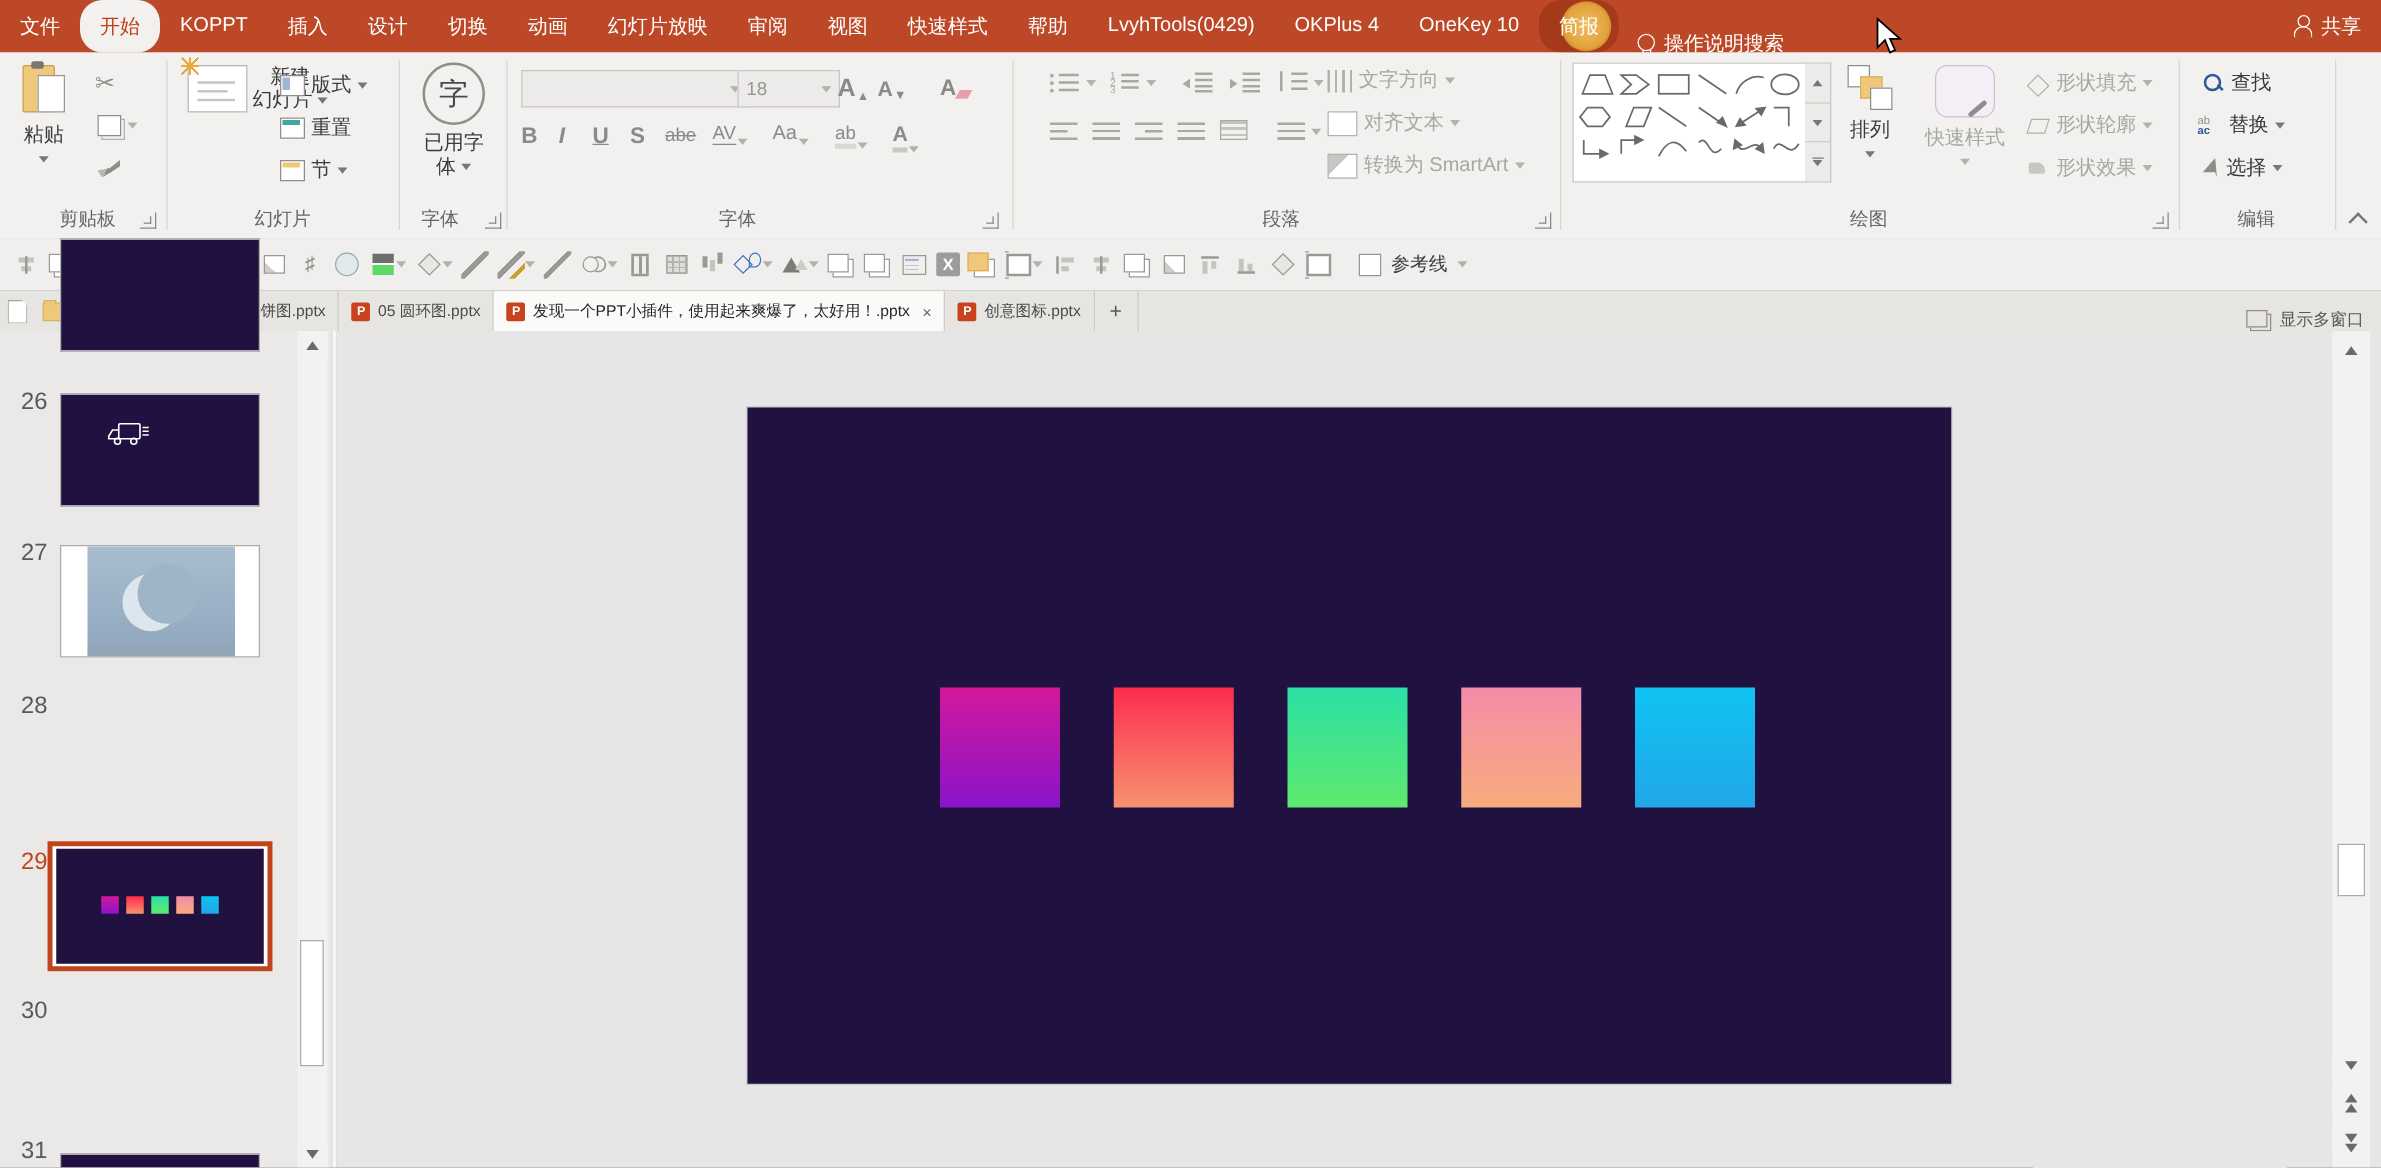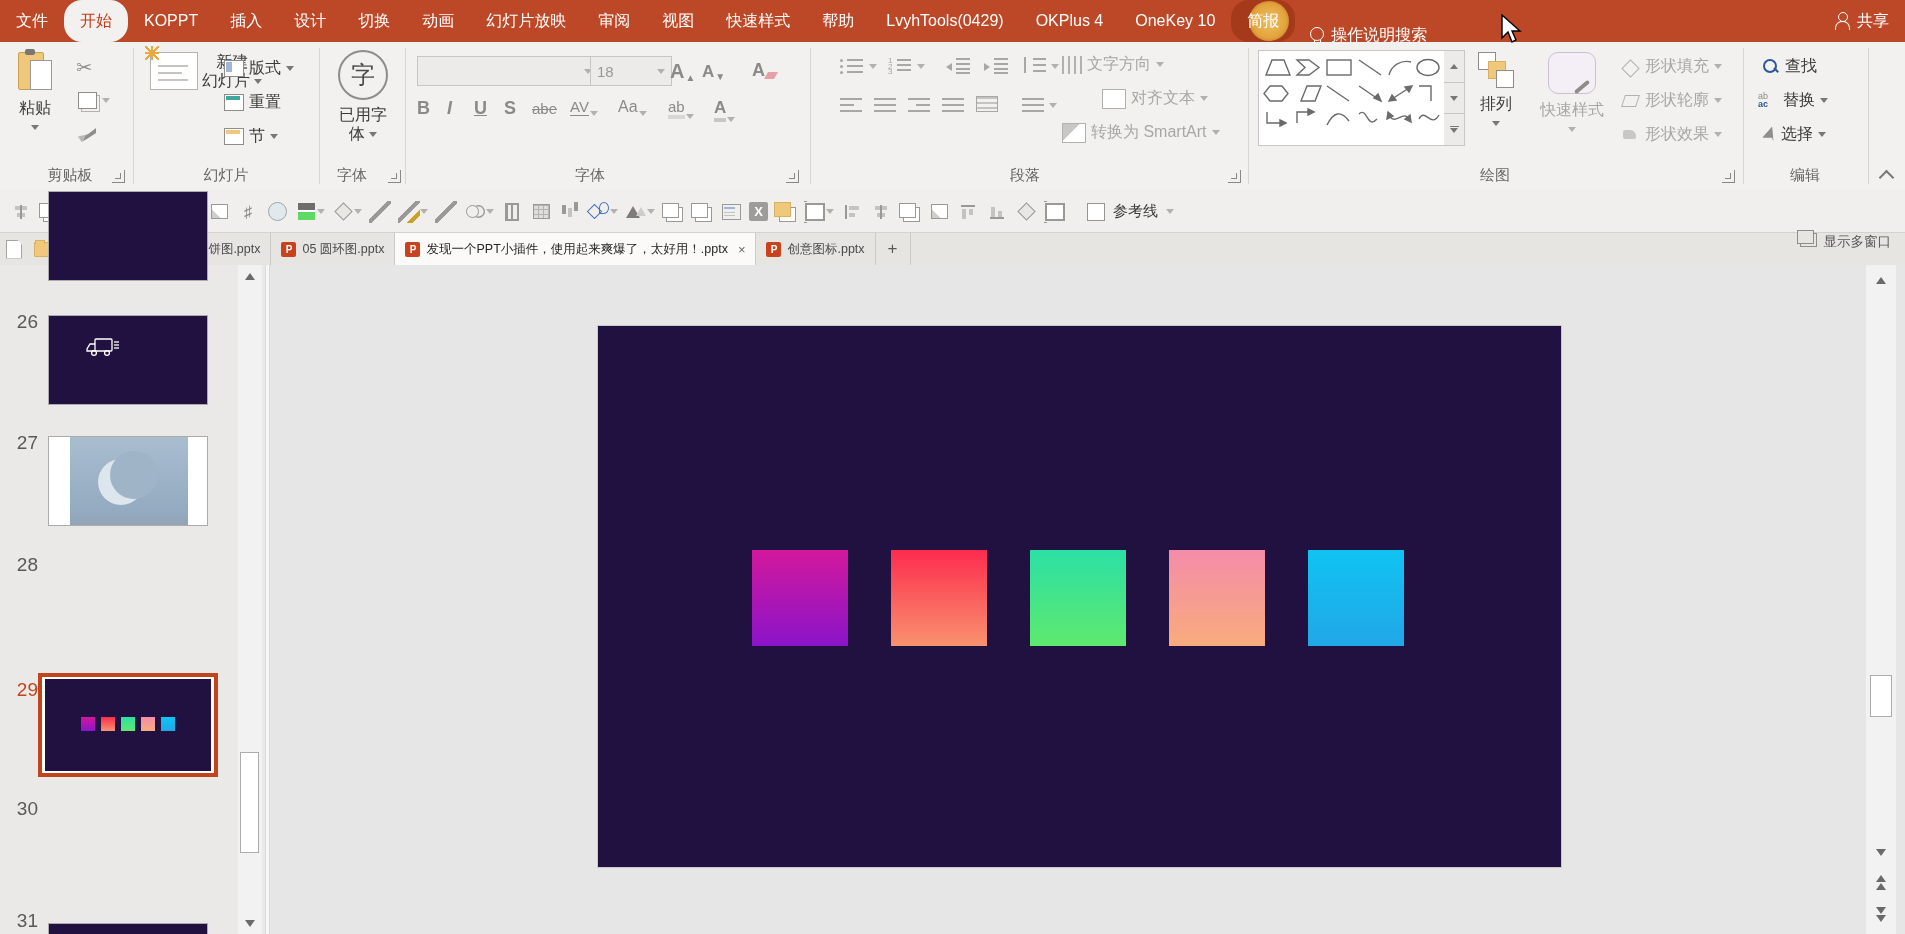--- a/index.html
+++ b/index.html
@@ -154,21 +154,21 @@
   .folder:before{content:"";position:absolute;left:0;top:-3px;width:8px;height:3px;background:#EFC87C;border:1px solid #D9B05E;border-bottom:none;}
   .ftab{display:flex;align-items:center;gap:6px;padding:0 10px;border-right:1px solid #CDCBC8;white-space:nowrap;}
   .ftab.first{border-left:1px solid #CDCBC8;margin-left:8px;}
   .ftab.active{background:#FBFAF9;color:#262626;}
   .ppt-ic{width:15px;height:15px;background:#C8421E;color:#fff;font-size:10px;font-weight:bold;display:flex;align-items:center;justify-content:center;border-radius:2px;flex:none;}
   .home-ic{width:14px;height:13px;position:relative;flex:none;}
   .home-ic:before{content:"";position:absolute;left:1px;top:5px;width:10px;height:7px;border:1.4px solid #8f8d8a;border-top:none;}
   .home-ic:after{content:"";position:absolute;left:0;top:0;width:0;height:0;border-left:7px solid transparent;border-right:7px solid transparent;border-bottom:6px solid #8f8d8a;}
   .closex{font-size:13px;color:#6a6865;padding-left:4px;}
   .plus-tab{display:flex;align-items:center;padding:0 12px;font-size:17px;color:#5a5856;border-right:1px solid #CDCBC8;}
-  #multiwin{margin-left:auto;display:flex;align-items:flex-start;gap:7px;padding-right:14px;color:#5a5856;font-size:13.5px;}
+  #multiwin{margin-left:auto;display:flex;align-items:flex-end;gap:7px;padding-right:14px;color:#5a5856;font-size:13.5px;}
   .win-ic{width:15px;height:12px;border:1.4px solid #8f8d8a;position:relative;background:#E7E5E2;}
   .win-ic:before{content:"";position:absolute;left:-4px;top:-4px;width:15px;height:12px;border:1.4px solid #8f8d8a;background:#E7E5E2;}
   
   #content{position:absolute;left:0;top:265px;width:1905px;height:669px;background:#E6E6E6;}
   #panel{position:absolute;left:0;top:0;width:265px;height:669px;background:#EAE9E8;}
   .snum{position:absolute;left:0;width:38px;text-align:right;font-size:19px;color:#595959;}
   .snum.sel{color:#C0451C;}
   .thumb{position:absolute;left:48px;width:160px;height:90px;background:#201140;border:1px solid #ABABAB;box-sizing:border-box;overflow:hidden;}
   .thumb.white{background:#fff;}
   #sel-frame{position:absolute;left:38px;width:180px;height:104px;border:4px solid #C0451C;background:#fff;box-sizing:border-box;display:flex;align-items:center;justify-content:center;}
@@ -419,21 +419,21 @@
       </div>
     <div class="rbtn" style="left:1022px;top:56px;">
         <span class="plines" style="width:22px;height:14px;"></span>
         <span class="caret dis"></span>
       </div>
     <div class="rbtn dis" style="left:1062px;top:12px;">
       <span style="width:20px;height:18px;background:repeating-linear-gradient(90deg,#b3b1ae 0 2px,transparent 2px 6px);"></span>
       <span>文字方向</span>
         <span class="caret dis"></span>
     </div>
-    <div class="rbtn dis" style="left:1102px;top:46px;align-items:center;">
+    <div class="rbtn dis" style="left:1062px;top:46px;align-items:center;">
       <span class="pright-ic"></span>
       <span>对齐文本</span>
         <span class="caret dis"></span>
     </div>
     <div class="rbtn dis" style="left:1062px;top:80px;">
       <span class="pright-ic" style="background:linear-gradient(135deg,#c9c7c4 40%,#fff 40%);"></span>
       <span>转换为 SmartArt</span>
         <span class="caret dis"></span>
     </div>
     <div class="grp-label" style="left:995px;width:60px;">段落</div>

